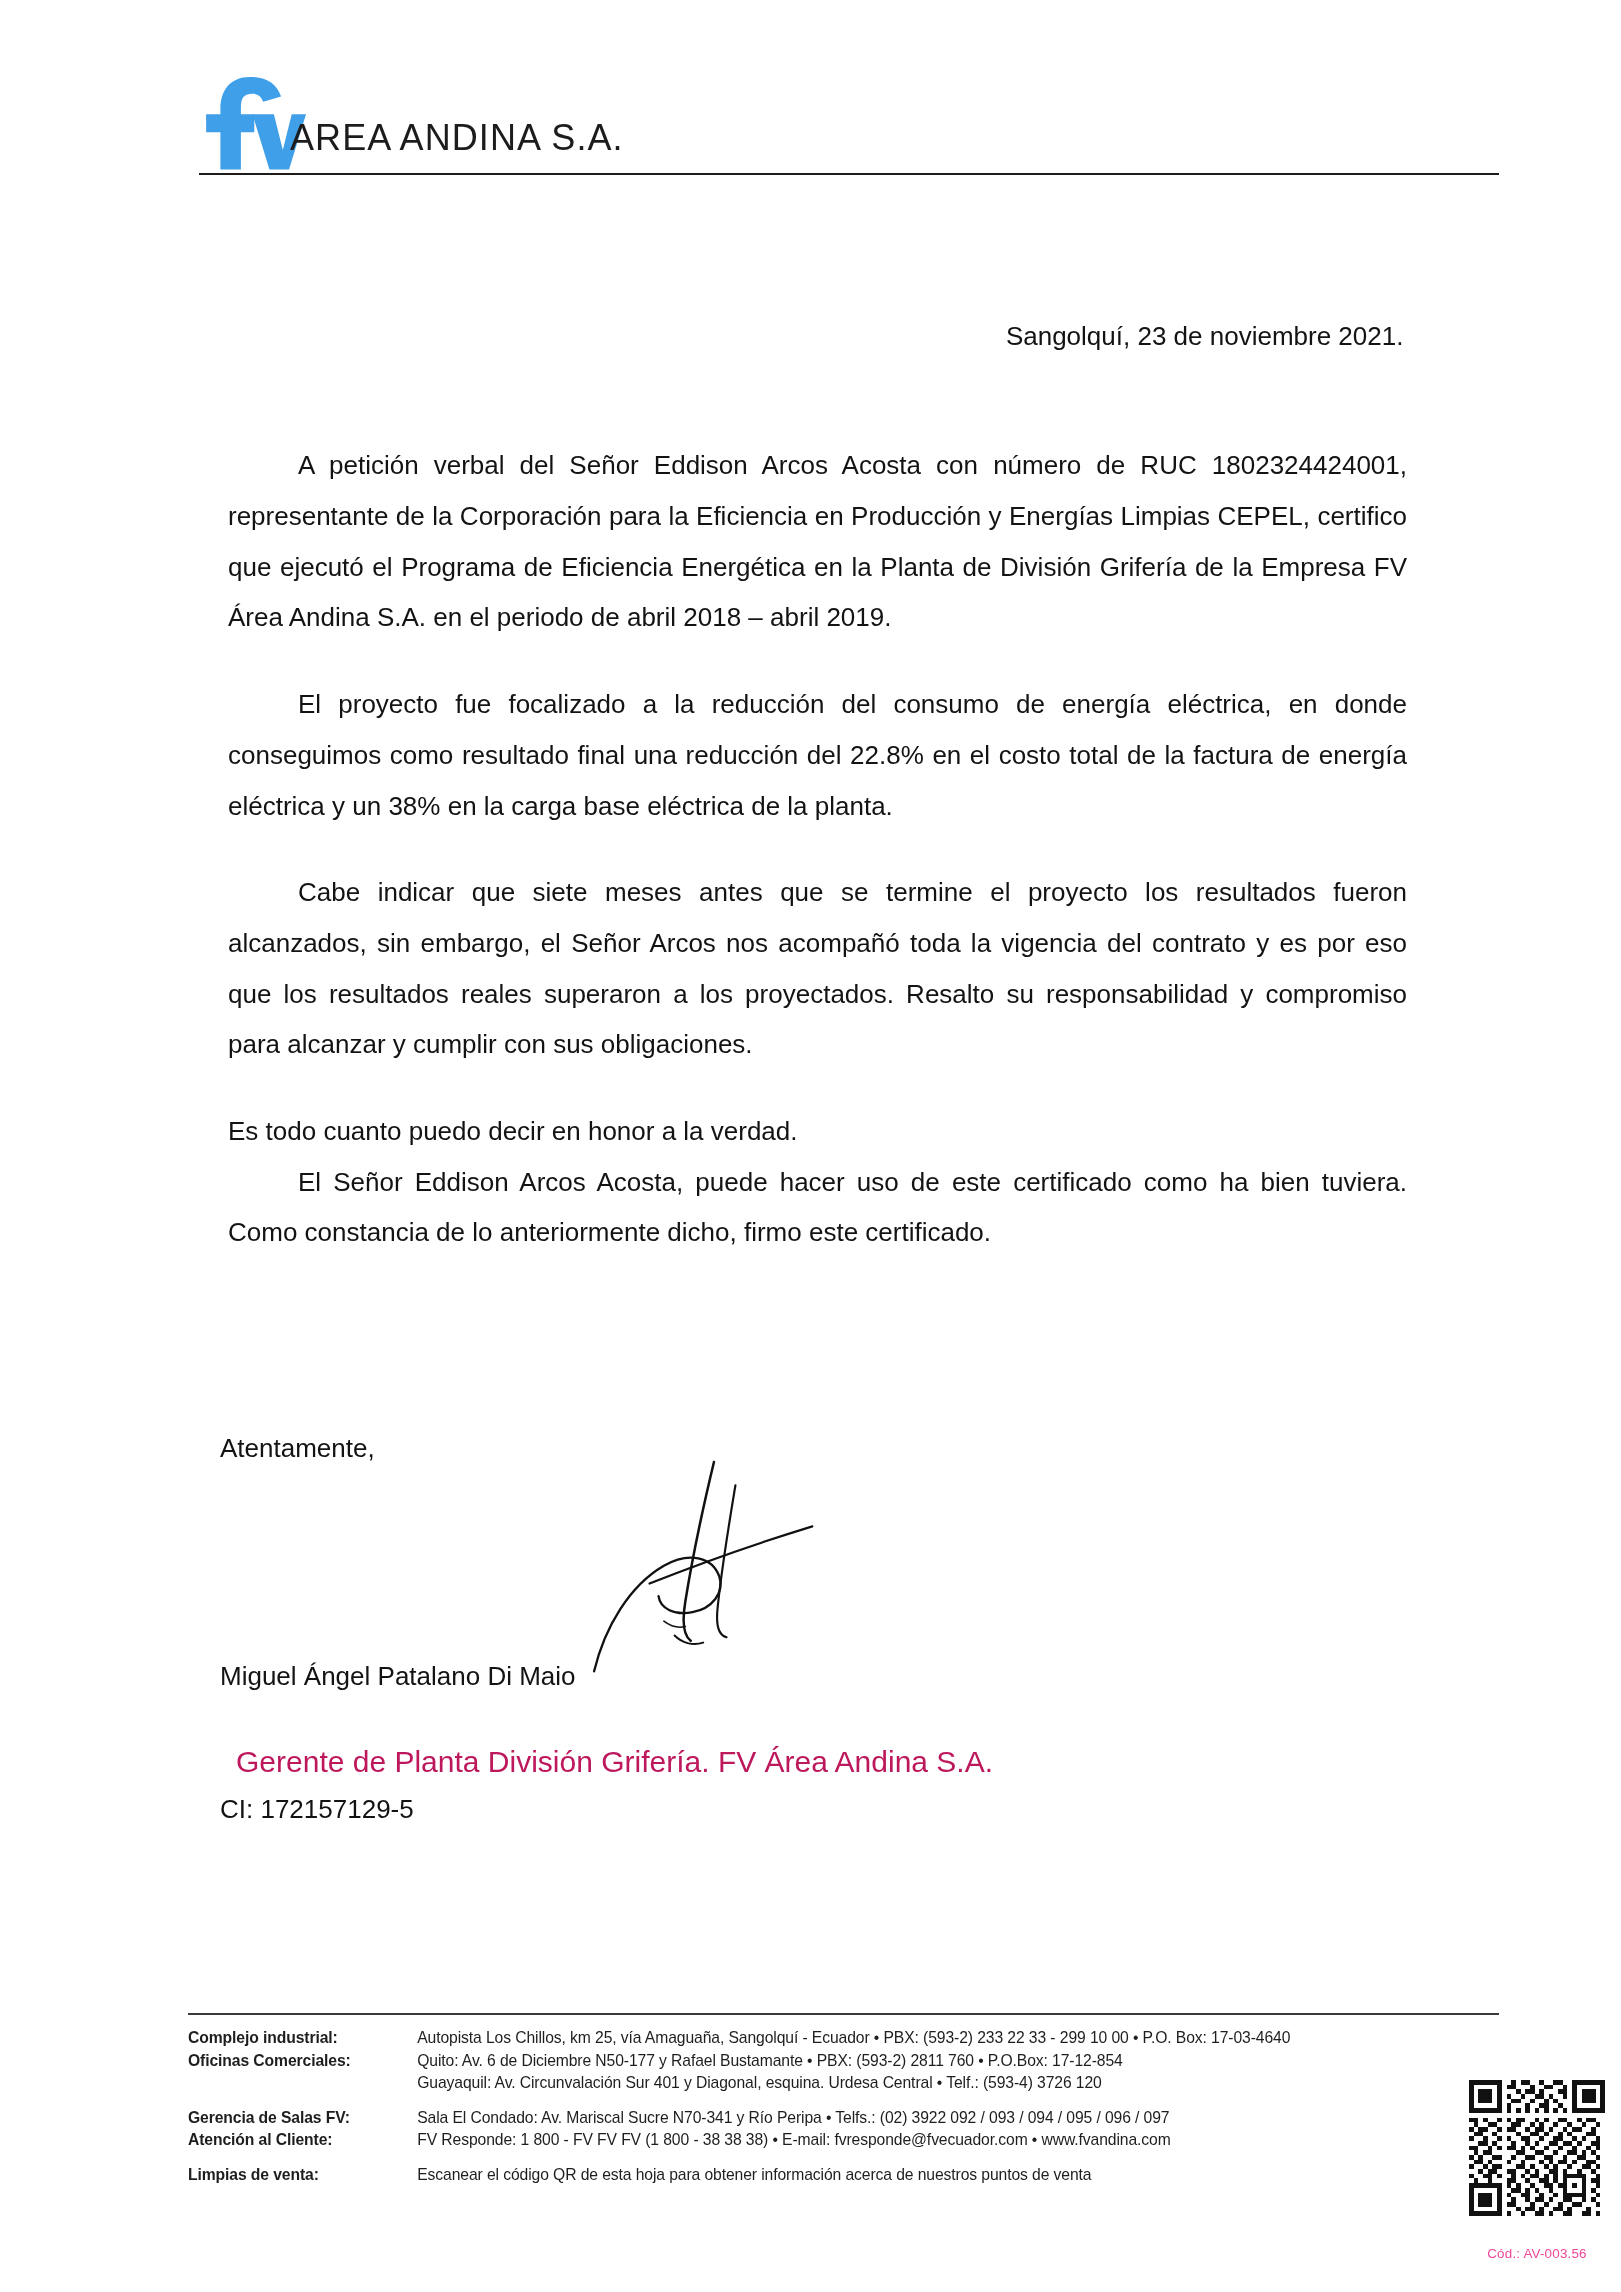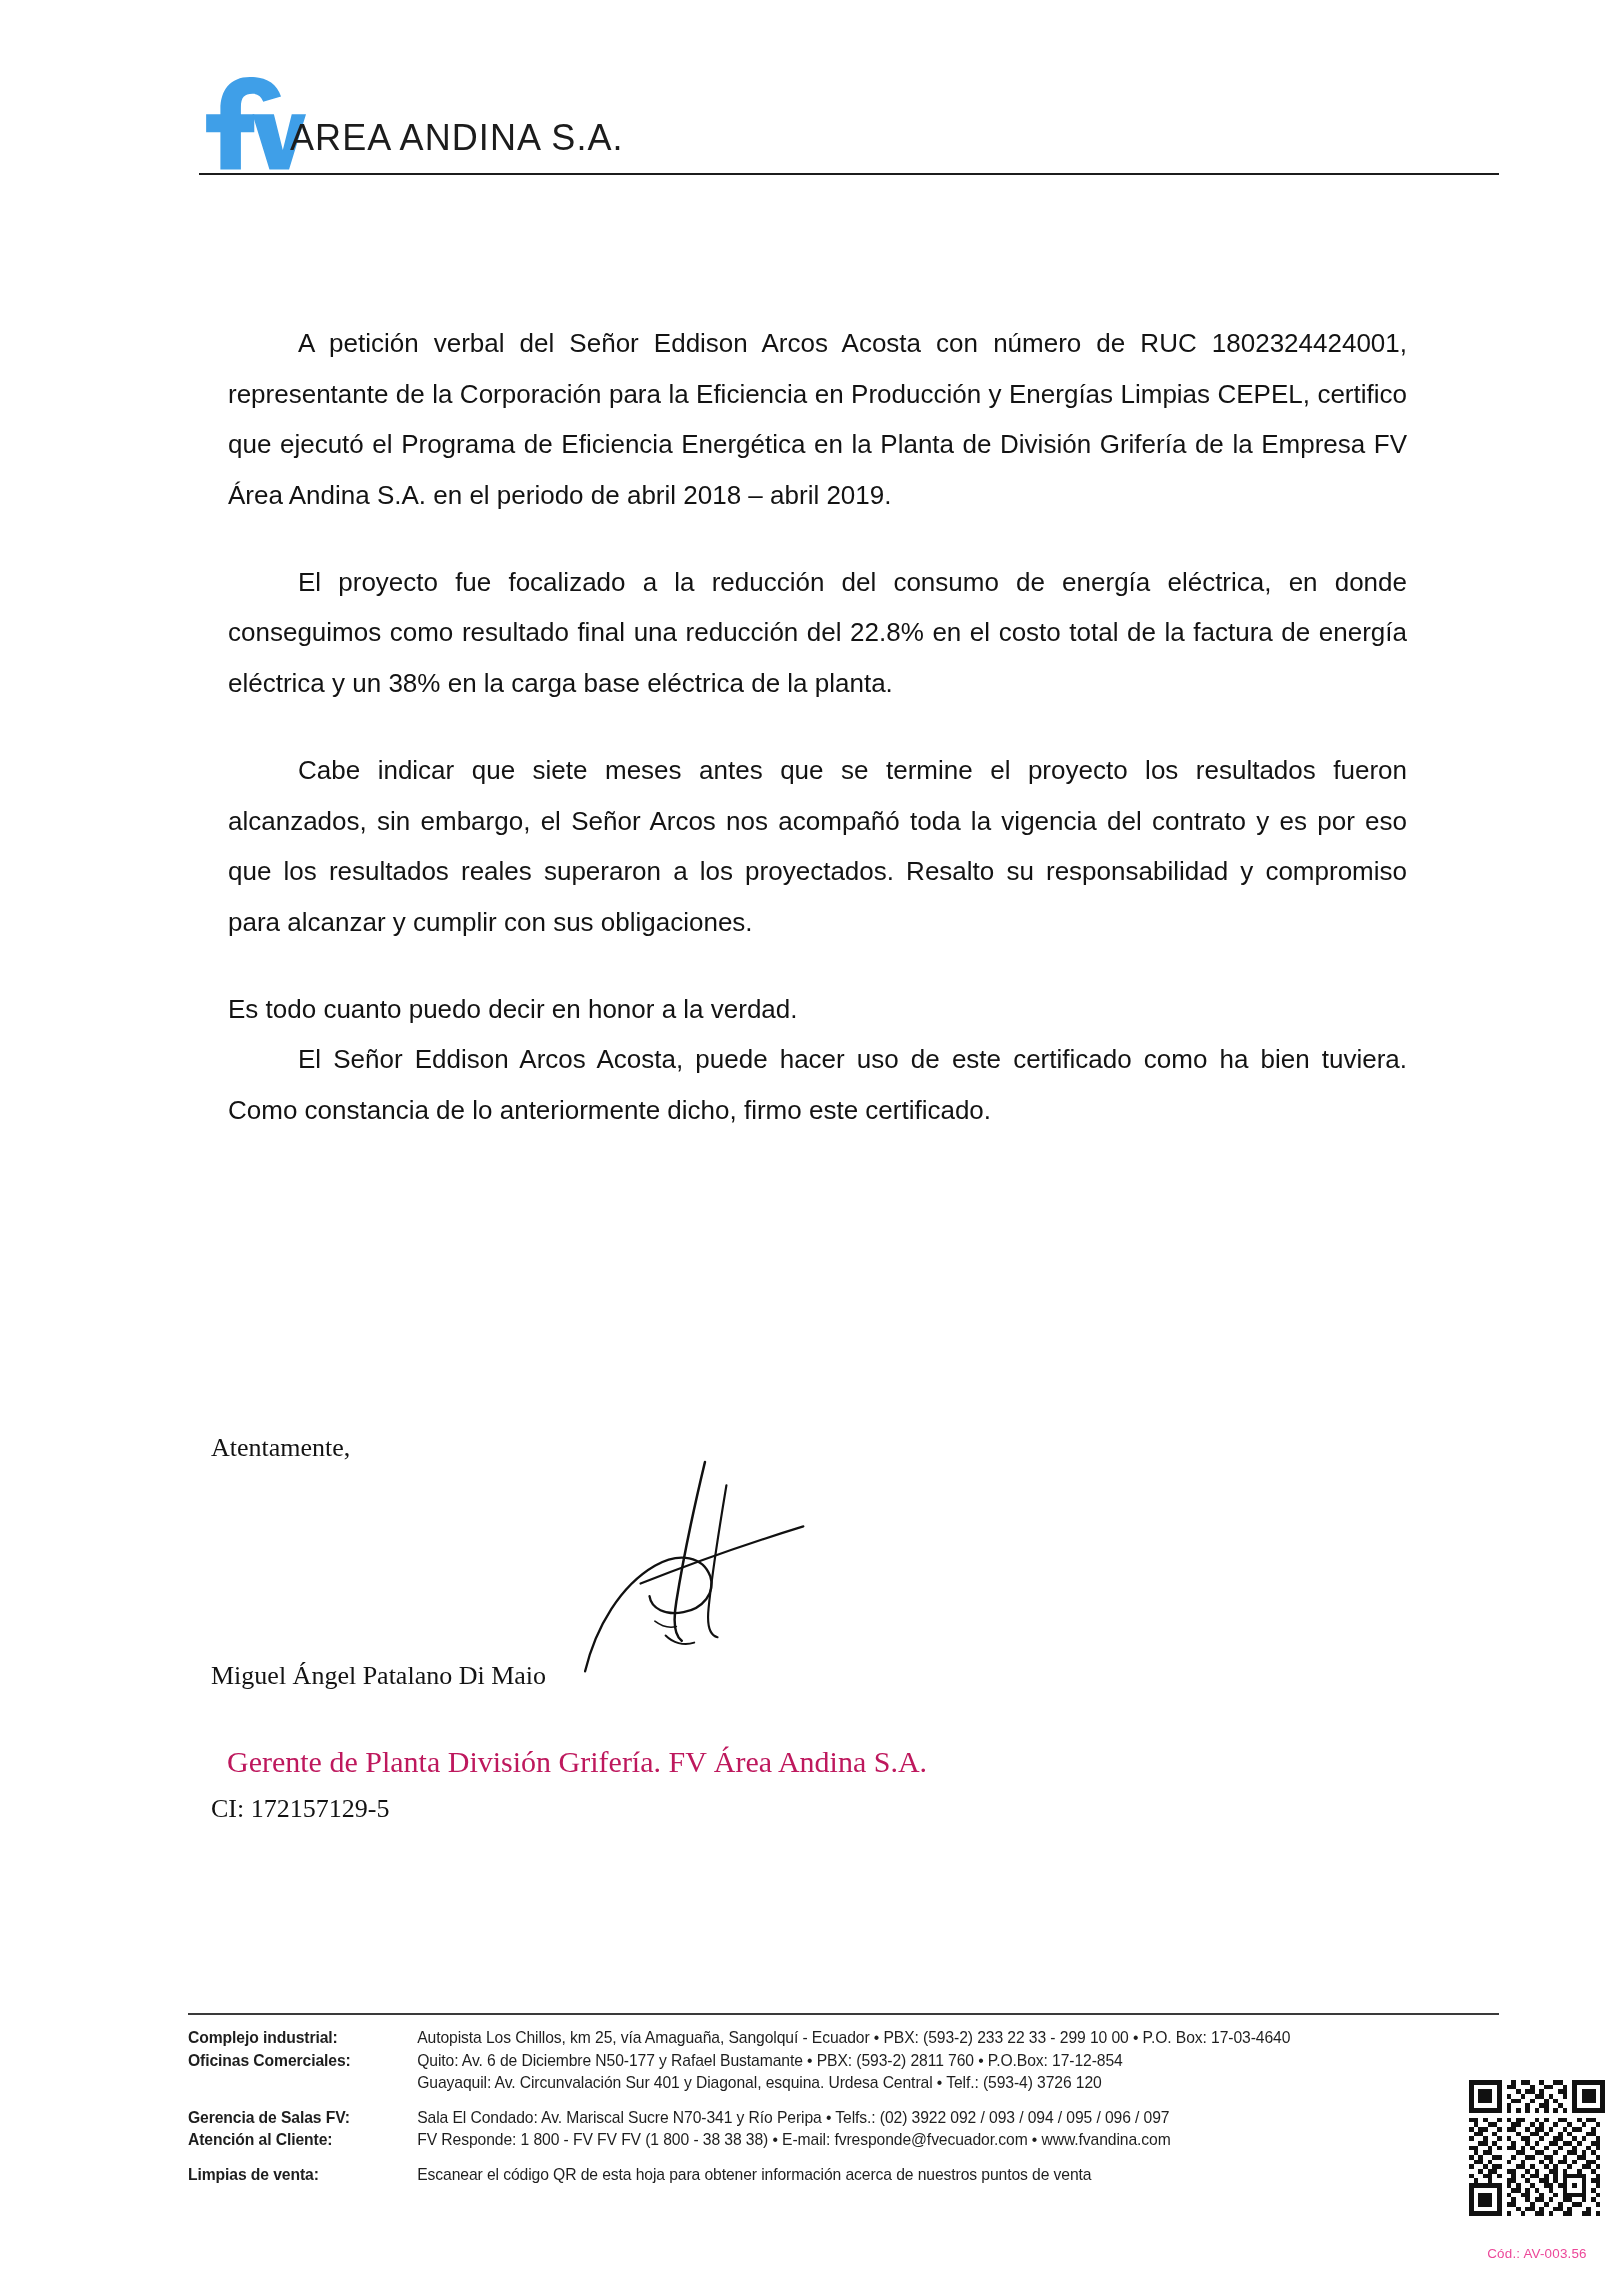--- a/index.html
+++ b/index.html
@@ -88,24 +88,23 @@
   .para.indent {
     text-indent: 70px;
   }
   .para.last-short {
     margin-bottom: 0;
   }
 
   
   .sign-block {
     position: absolute;
-    left: 211px;
+    left: 220px;
     top: 1433px;
     width: 1075px;
-    font-family: Liberation Serif, serif;
   }
   .sign-greeting {
     font-size: 26px;
     color: #131313;
     margin: 0;
   }
   .signature-img {
     position: absolute;
     left: 179px;
     top: 9px;
@@ -208,20 +207,21 @@
 
           <path d="M60 56 L84 56 L94 96 L104 56 L120 56 L101 118 L79 118 Z" fill="#3f9fe8"></path>
         </svg>
       </span>
       <span class="logo-text">AREA ANDINA S.A.</span>
     </div>
     <div class="header-rule"></div>
   </div>
 
   <div class="doc-body">
+    <p class="date-line">Sangolquí, 23 de noviembre 2021.</p>
     <p class="para indent">A petición verbal del Señor Eddison Arcos Acosta con número de RUC 1802324424001, representante de la Corporación para la Eficiencia en Producción y Energías Limpias CEPEL, certifico que ejecutó el Programa de Eficiencia Energética en la Planta de División Grifería de la Empresa  FV Área Andina S.A. en el periodo de abril 2018 – abril 2019.</p>
     <p class="para indent">El proyecto fue focalizado a la reducción del consumo de energía eléctrica, en donde conseguimos como resultado final una reducción del 22.8% en el costo total de la factura de energía eléctrica y un 38% en la carga base eléctrica de la planta.</p>
     <p class="para indent">Cabe indicar que siete meses antes que se termine el proyecto los resultados fueron alcanzados, sin embargo, el Señor Arcos nos acompañó toda la vigencia del contrato y es por eso que los resultados reales superaron a los proyectados. Resalto su responsabilidad y compromiso para alcanzar y cumplir con sus obligaciones.</p>
     <p class="para last-short">Es todo cuanto puedo decir en honor a la verdad.</p>
     <p class="para indent">El Señor Eddison Arcos Acosta, puede hacer uso de este certificado como ha bien tuviera. Como constancia de lo anteriormente dicho, firmo este certificado.</p>
   </div>
 
   <div class="sign-block">
     <p class="sign-greeting">Atentamente,</p>
 

